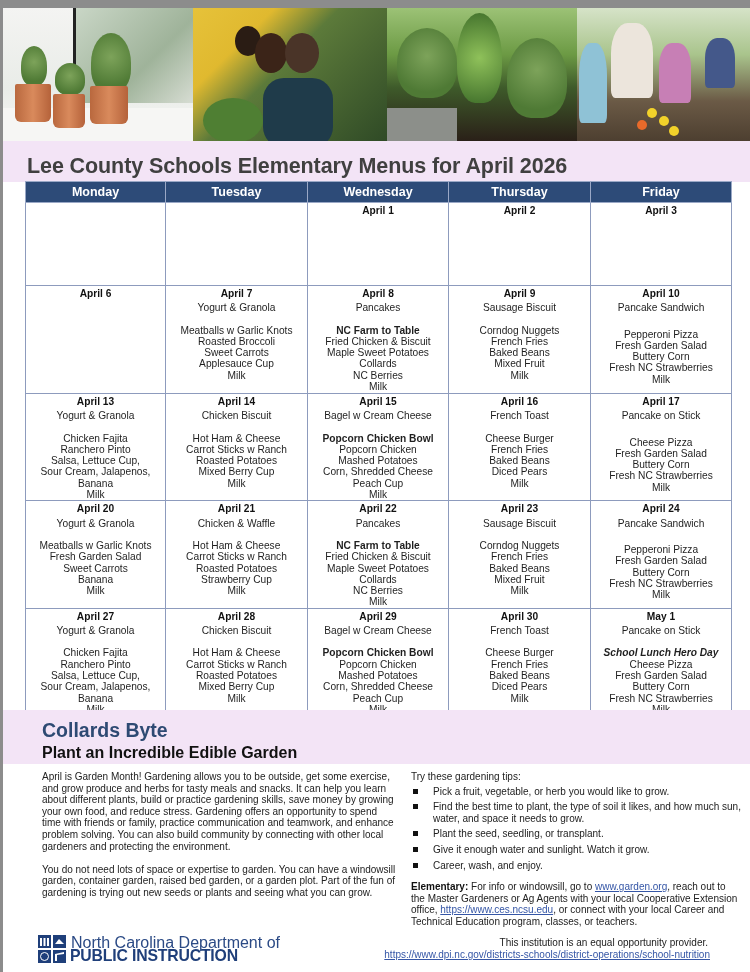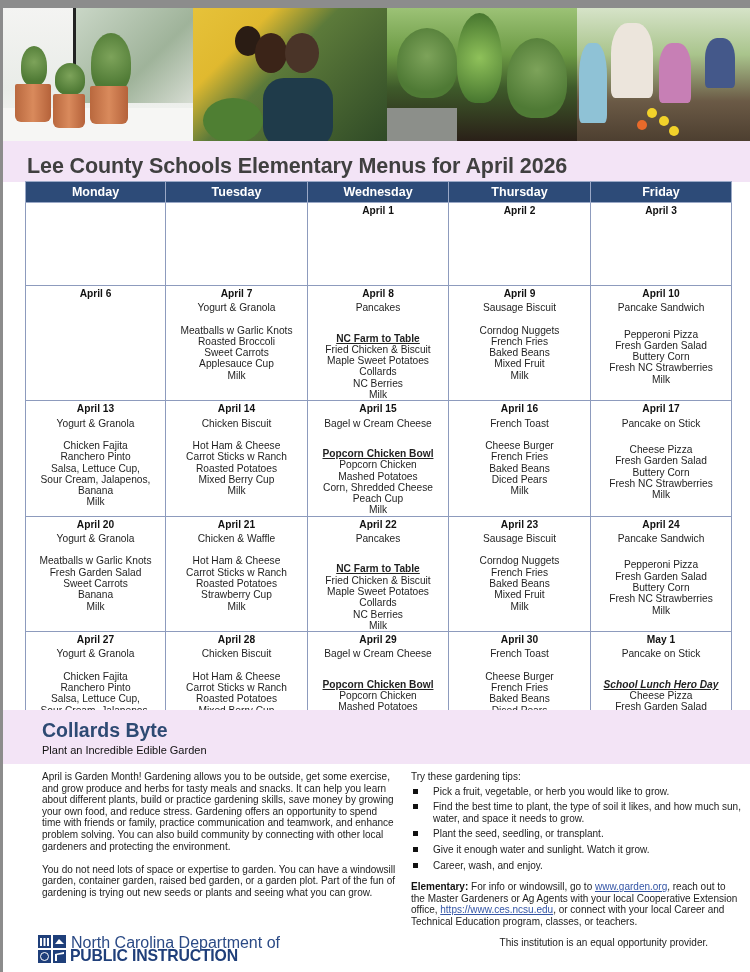--- a/index.html
+++ b/index.html
@@ -34,29 +34,29 @@
   .page-title { position: absolute; left: 27px; top: 154px; margin: 0; font-size: 21.5px; font-weight: bold; color: #404040; letter-spacing: -0.1px; white-space: nowrap; }
 
   
   .menu { position: absolute; left: 25px; top: 181px; width: 706px; border-collapse: collapse; table-layout: fixed; }
   .menu th, .menu td { border: 1px solid #8d9bbd; padding: 0; text-align: center; vertical-align: top; }
   .menu th { background: #2d4b78; color: #ffffff; font-size: 12.5px; font-weight: bold; height: 21px; line-height: 20px; border-color: #9aa8c6; }
   .menu td { font-size: 10.2px; line-height: 11.3px; color: #1f1f1f; }
   .cell-inner { padding-top: 2px; }
   .date { font-weight: bold; display: block; color: #111; }
   .breakfast { display: block; margin-top: 3px; }
-  .lunch-title { display: block; margin-top: 19px; font-weight: bold; text-decoration: underline; }
+  .lunch-title { display: block; margin-top: 11px; font-weight: bold; }
   .lunch-title.italic { font-style: italic; }
   .lunch-title.empty { font-weight: normal; text-decoration: none; }
   .lunch-item { display: block; }
 
   
   .nb-band { position: absolute; left: 3px; top: 710px; width: 747px; height: 54px; background: #f3e4f6; }
   .nb-title { position: absolute; left: 42px; top: 719px; margin: 0; font-size: 19.5px; font-weight: bold; color: #2e4a73; }
-  .nb-subtitle { position: absolute; left: 42px; top: 744px; margin: 0; font-size: 11px; font-weight: normal; color: #111; }
+  .nb-subtitle { position: absolute; left: 42px; top: 744px; margin: 0; font-size: 16px; font-weight: bold; color: #111; }
 
   .col-left { position: absolute; left: 42px; top: 771px; width: 356px; font-size: 10px; line-height: 11.6px; color: #222; }
   .col-left p { margin: 0 0 11.6px 0; }
   .col-right { position: absolute; left: 411px; top: 771px; width: 330px; font-size: 10px; line-height: 11.6px; color: #222; }
   .tips-intro { margin: 0 0 3px 0; }
   .tips { list-style: none; margin: 0; padding: 0; }
   .tips li { position: relative; padding-left: 22px; margin-bottom: 4px; }
   .tips li .sq { position: absolute; left: 2px; top: 3px; width: 5px; height: 5px; background: #111; }
   .nutrilink { margin: 10px 0 0 0; }
   .nutrilink b { font-weight: bold; color: #111; }
@@ -436,13 +436,14 @@
     <path d="M17 9 L21 4 L26 9 Z" fill="#fff"></path>
     <circle cx="6.5" cy="21.5" r="4" fill="none" stroke="#fff" stroke-width="1"></circle>
     <path d="M17 26 L17 19 L26 17 L26 19 L19 20 L19 26 Z" fill="#fff"></path>
   </svg>
   <span class="logo-line1">North Carolina Department of</span>
   <span class="logo-line2">PUBLIC INSTRUCTION</span>
 </div>
 
 <div class="eop">
   <span class="line1">This institution is an equal opportunity provider.</span>
+  <a href="#">https://www.dpi.nc.gov/districts-schools/district-operations/school-nutrition</a>
 </div>
 
 </body></html>

